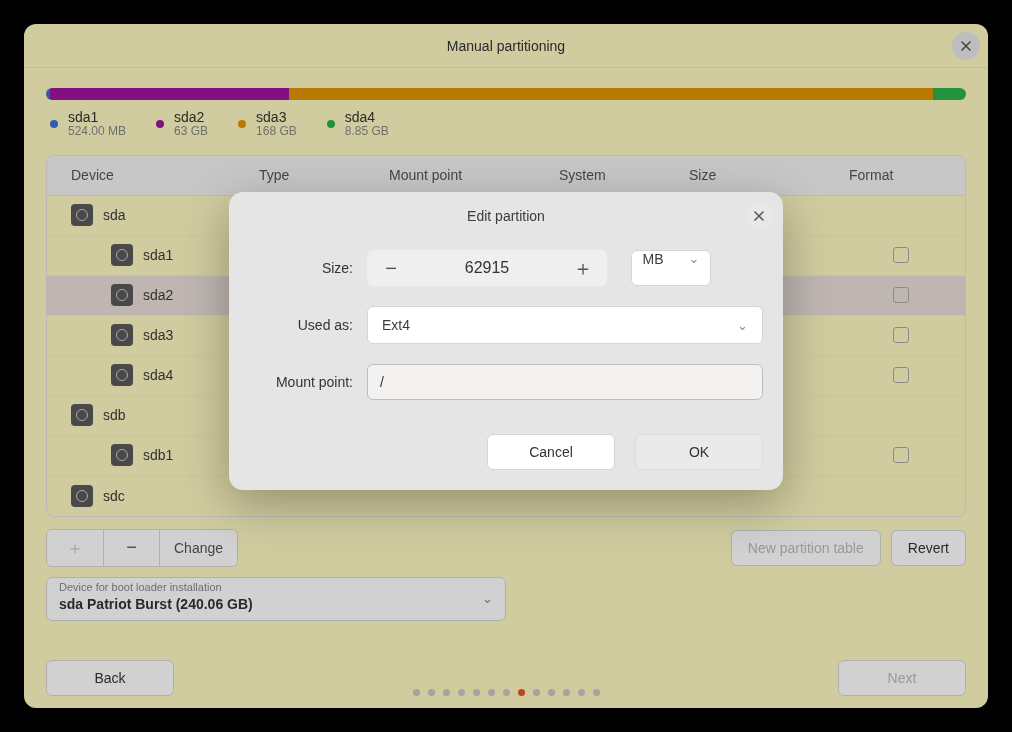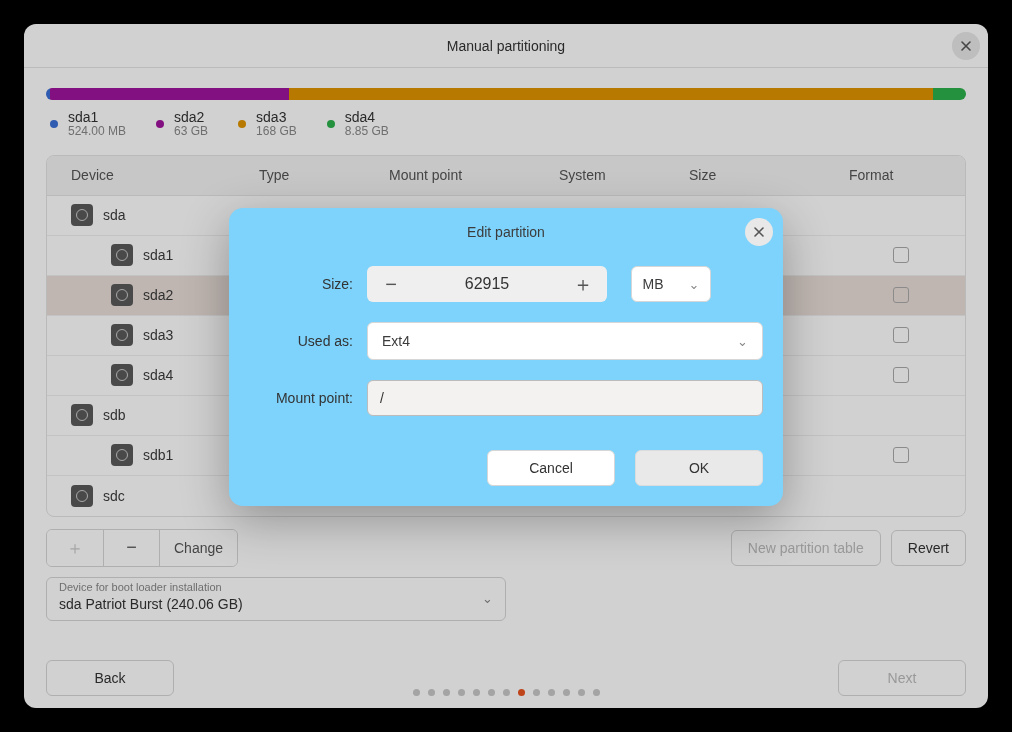--- a/index.html
+++ b/index.html
@@ -10,21 +10,21 @@
     background: #000;
     font-family: -apple-system, BlinkMacSystemFont, "Segoe UI", sans-serif;
     font-size: 14px;
     color: #3c3c3c;
     overflow: hidden;
     position: relative;
   }
   .window {
     position: absolute;
     top: 24px; left: 24px; right: 24px; bottom: 24px;
-    background: #ffffff;
+    background: #fef9c3;
     border-radius: 12px;
     overflow: hidden;
     display: flex;
     flex-direction: column;
   }
   .titlebar {
     height: 44px;
     border-bottom: 1px solid #e4e4e4;
     display: flex;
     align-items: center;
@@ -129,41 +129,41 @@
     display: flex; align-items: center; justify-content: space-between;
     background: #fff;
     margin-bottom: 14px;
     position: relative;
   }
   .bootloader .label-above {
     font-size: 11px; color: #888; line-height: 1;
     position:absolute;
     top:4px; left:12px;
   }
-  .bootloader .value { font-size: 14px; color: #333; margin-top:10px; }
+  .bootloader .value { font-size: 14px; color: #333; margin-top:10px;font-weight:bold; }
   .chev { color: #888; font-size: 13px; }
   .footer {
     display: flex; align-items: flex-end; justify-content: space-between;
     margin-top: auto;
   }
   .footer .std-btn { width: 128px; }
   .dots { display: flex; gap: 8px; }
   .step { width: 7px; height: 7px; border-radius: 50%; background: #c8c8c8; }
   .step.active { background: #e95320; }
   
   .dim {
     position: absolute; inset: 0;
     background: rgba(0,0,0,0.18);
   }
   
   .modal {
     position: absolute;
-    left: 229px; top: 208px;
+    left: 229px; top: 192px;
     width: 554px;
-    background: #7dd3fc;
+    background: #e5e5e5;
     border-radius: 14px;
     box-shadow: 0 14px 48px rgba(0,0,0,0.3);
     overflow: hidden;
   }
   .modal-header {
     height: 48px;
     display: flex; align-items: center; justify-content: center;
     position: relative;
   }
   .modal-header .close-btn { right: 10px; top: 10px; }
@@ -184,21 +184,21 @@
   .stepper .sbtn {
     width: 48px; height: 36px;
     display: flex; align-items: center; justify-content: center;
     color: #555; font-size: 20px;
   }
   .stepper .sval {
     width: 144px; text-align: center; font-size: 16px; color: #333;
   }
   .unit-dd {
     height: 36px; border: 1px solid #d6d6d6; border-radius: 6px;
-    width: 80px; display: flex; align-items: center; justify-content: center;
+    width: 80px; display: flex; align-items: flex-start; justify-content: center;
     gap: 25px; background: #fff; margin-left: 10px;
   }
   .dd-full {
     flex: 1; height: 38px; border: 1px solid #d6d6d6; border-radius: 6px;
     display: flex; align-items: center; justify-content: space-between;
     padding: 0 14px; background: #fff;
   }
   .text-input {
     flex: 1; height: 36px;
     border: 1px solid #bcbcbc; border-radius: 6px;

